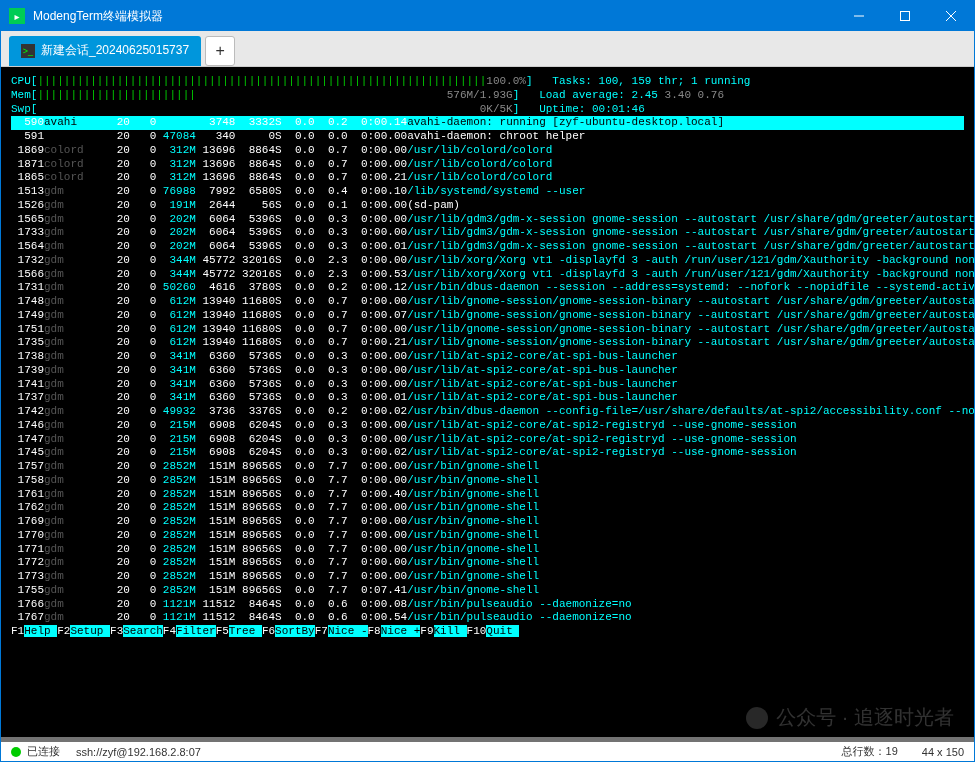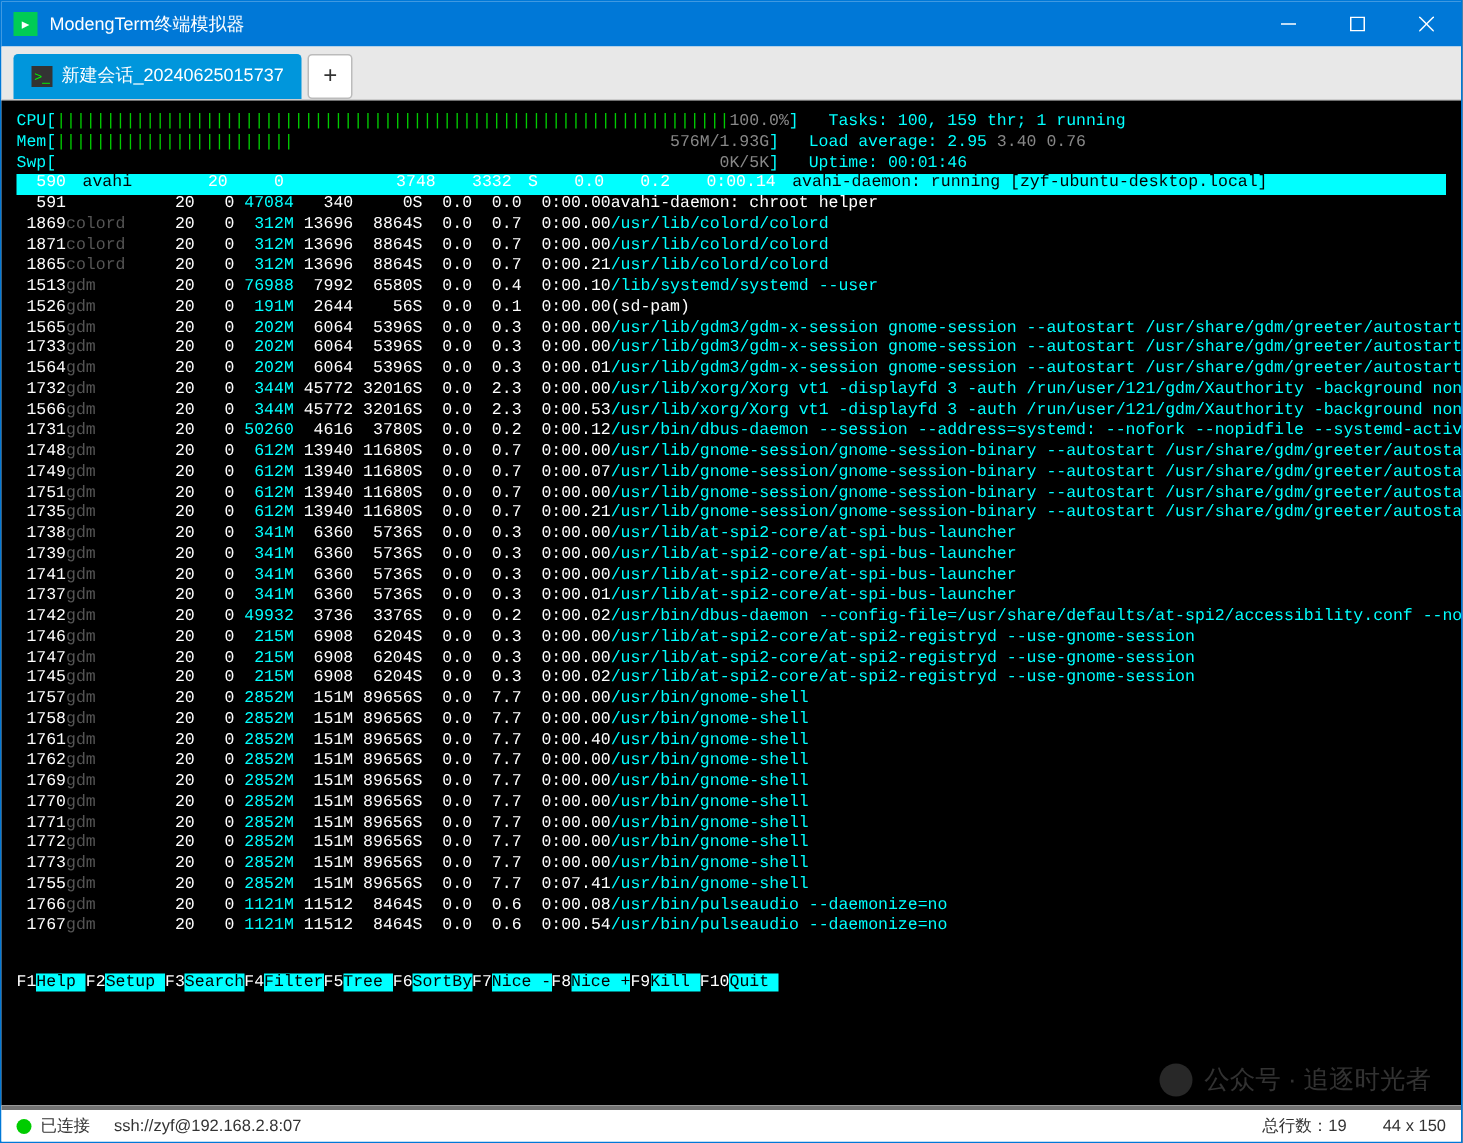--- a/index.html
+++ b/index.html
@@ -17,31 +17,31 @@
 .term { position: absolute; top: 66px; bottom: 24px; left: 0; right: 0; background: #000; padding: 8px 10px; overflow: hidden; line-height: 1.25; }
 .meters { color: #0ff; text-align: right; }
 .meter-row { display: flex; white-space: pre; }
 .meter-label { color: #0ff; }
 .bar { color: #0c0; }
 .bar.mem { color: #0c0; }
 .value { color: #888; }
 .tasks { color: #0ff; }
 .header-row { background: #00c080; color: #000; white-space: pre; margin-top: 8px; padding: 0 2px; }
 .proc-row { white-space: pre; display: flex; }
-.proc-row.selected { background: #0ff; color: #000; gap: 11px; }
+.proc-row.selected { background: #0ff; color: #000; }
 .proc-row .user-faded { color: #555; }
 .proc-row .white { color: #fff; }
 .proc-row .cyan { color: #0ff; }
-.fnkeys { white-space: pre; color: #fff; margin-top: 24px; }
+.fnkeys { white-space: pre; color: #fff; }
 .fnkeys .key { color: #fff; }
 .fnkeys .lbl { background: #0ff; color: #000; }
-.statusbar { position: absolute; bottom: 0; left: 0; right: 0; height: 24px; background: #fff; display: flex; align-items: center; padding: 0 10px; font-family: "Microsoft YaHei", sans-serif; font-size: 11px; color: #333; border-top: 3px solid #737373; }
+.statusbar { position: absolute; bottom: 0; left: 0; right: 0; height: 24px; background: #fff; display: flex; align-items: center; padding: 0 10px; font-family: "Microsoft YaHei", sans-serif; font-size: 11px; color: #333; border-top: 5px solid #737373; }
 .status-dot { width: 10px; height: 10px; background: #0c0; border-radius: 50%; margin-right: 6px; }
 .status-spacer { flex: 1; }
-.watermark { position: absolute; bottom: 30px; right: 20px; color: rgba(200,200,200,0.25); font-family: "Microsoft YaHei", sans-serif; font-size: 17px; display: flex; align-items: center; pointer-events: none; }
+.watermark { position: absolute; bottom: 30px; right: 20px; color: rgba(200,200,200,0.25); font-family: "Microsoft YaHei", sans-serif; font-size: 20px; display: flex; align-items: center; pointer-events: none; }
 .wm-icon { width: 22px; height: 22px; border-radius: 50%; background: rgba(200,200,200,0.2); margin-right: 8px; }
 </style>
 </head>
 <body>
 
 <div class="window">
   <div class="titlebar">
     <div class="titlebar-icon">▸</div>
     <div class="titlebar-title">ModengTerm终端模拟器</div>
     <div class="winbtns">
@@ -71,21 +71,21 @@
     </div>
     <div class="tab-add">+</div>
   </div>
 
   <div class="term">
     <div class="meters">
       <div class="meter-row">
         <span class="meter-label">CPU</span><span class="cyan">[</span><span class="bar">||||||||||||||||||||||||||||||||||||||||||||||||||||||||||||||||||||</span><span class="value">100.0%</span><span class="cyan">]</span><span>   </span><span class="tasks">Tasks: 100, 159 thr; 1 running</span>
       </div>
       <div class="meter-row">
-        <span class="meter-label">Mem</span><span class="cyan">[</span><span class="bar mem">||||||||||||||||||||||||                                      </span><span class="value">576M/1.93G</span><span class="cyan">]</span><span>   </span><span class="tasks">Load average: </span><span class="white">2.95 </span><span style="color:#888">3.40 0.76</span>
+        <span class="meter-label">Mem</span><span class="cyan">[</span><span class="bar mem">||||||||||||||||||||||||                                      </span><span class="value">576M/1.93G</span><span class="cyan">]</span><span>   </span><span class="tasks">Load average: </span><span class="white">2.45 </span><span style="color:#888">3.40 0.76</span>
       </div>
       <div class="meter-row">
         <span class="meter-label">Swp</span><span class="cyan">[</span><span>                                                                   </span><span class="value">0K/5K</span><span class="cyan">]</span><span>   </span><span class="tasks">Uptime: 00:01:46</span>
       </div>
     </div>
 
     <div id="proc-list">
         <div class="proc-row selected"><span class="white">  590</span> <span class="">avahi    </span><span class="white">  20</span><span class="white">   0</span><span class="cyan"> 47288</span><span class="white">  3748</span><span class="white">  3332</span> <span class="white">S</span><span class="white">  0.0</span><span class="white">  0.2</span><span class="white">  0:00.14</span> <span class="">avahi-daemon: running [zyf-ubuntu-desktop.local]</span></div>
         <div class="proc-row"><span class="white">  591</span> <span class="user-faded">         </span><span class="white">  20</span><span class="white">   0</span><span class="cyan"> 47084</span><span class="white">   340</span><span class="white">     0</span> <span class="white">S</span><span class="white">  0.0</span><span class="white">  0.0</span><span class="white">  0:00.00</span> <span class="white">avahi-daemon: chroot helper</span></div>
         <div class="proc-row"><span class="white"> 1869</span> <span class="user-faded">colord   </span><span class="white">  20</span><span class="white">   0</span><span class="cyan">  312M</span><span class="white"> 13696</span><span class="white">  8864</span> <span class="white">S</span><span class="white">  0.0</span><span class="white">  0.7</span><span class="white">  0:00.00</span> <span class="cyan">/usr/lib/colord/colord</span></div>

